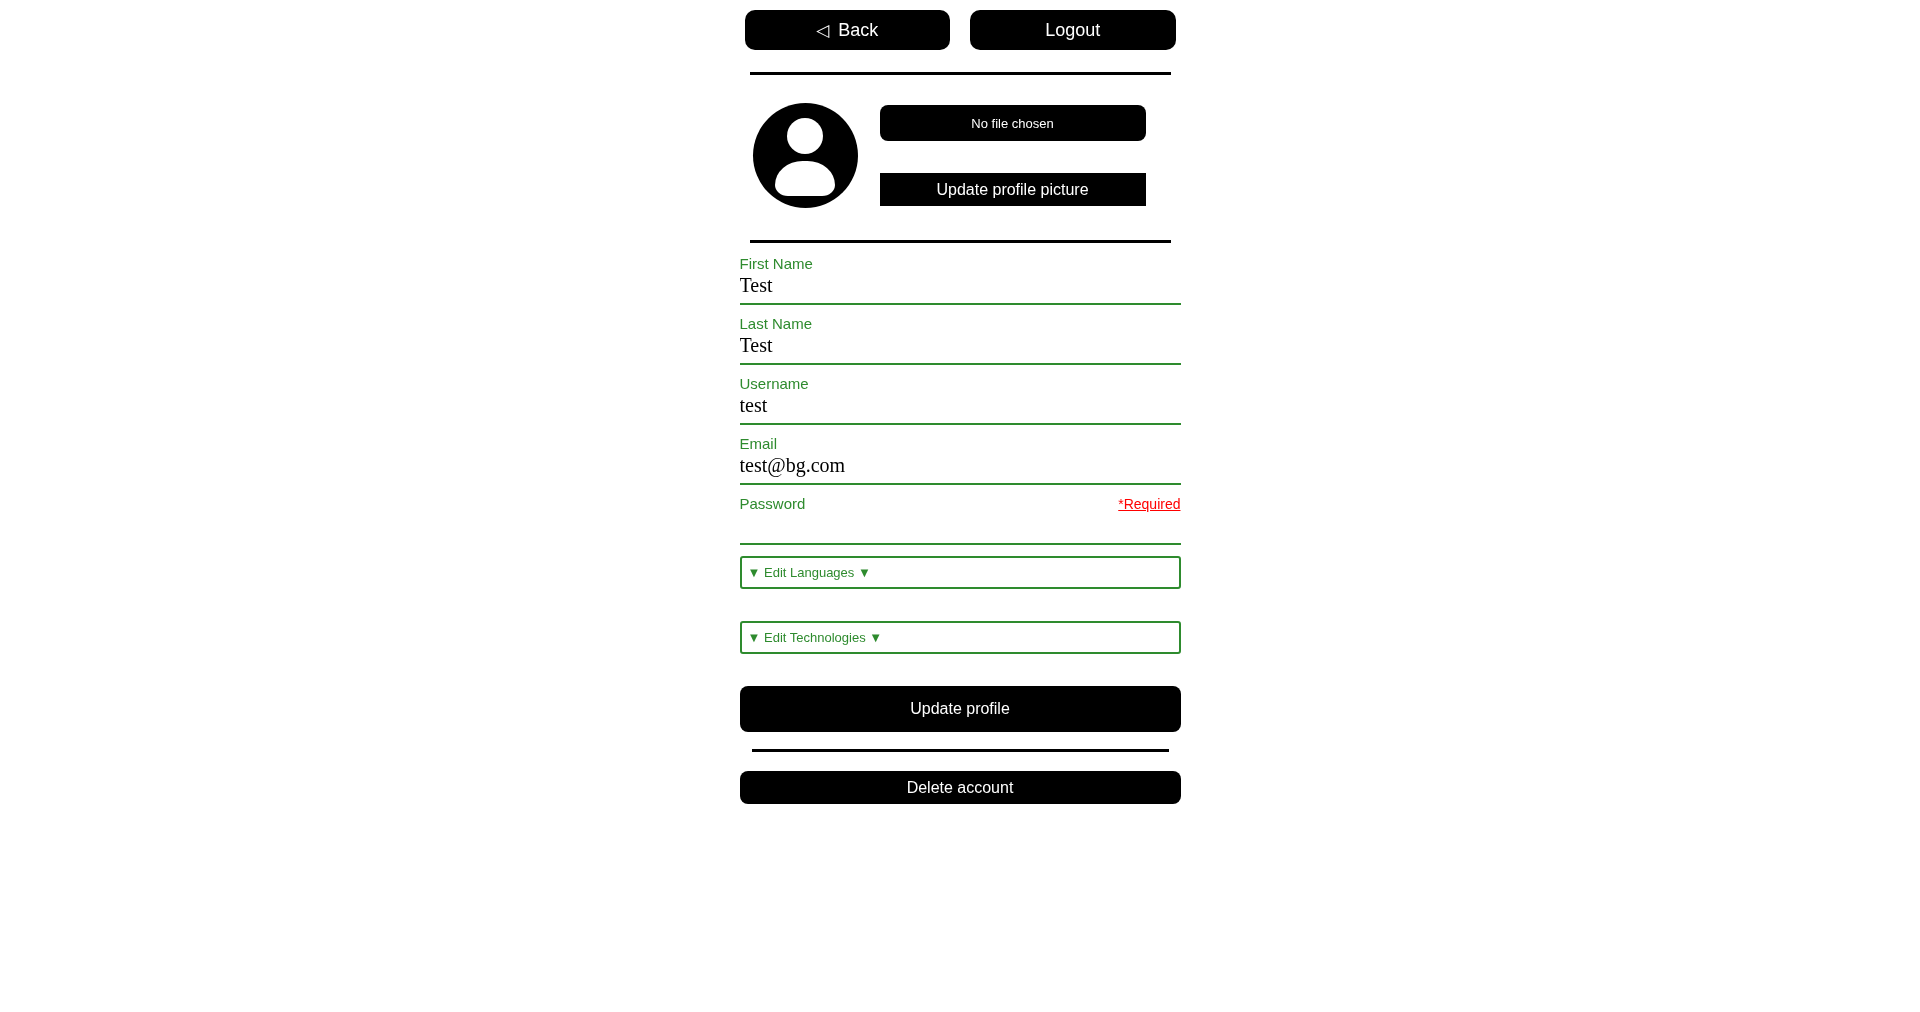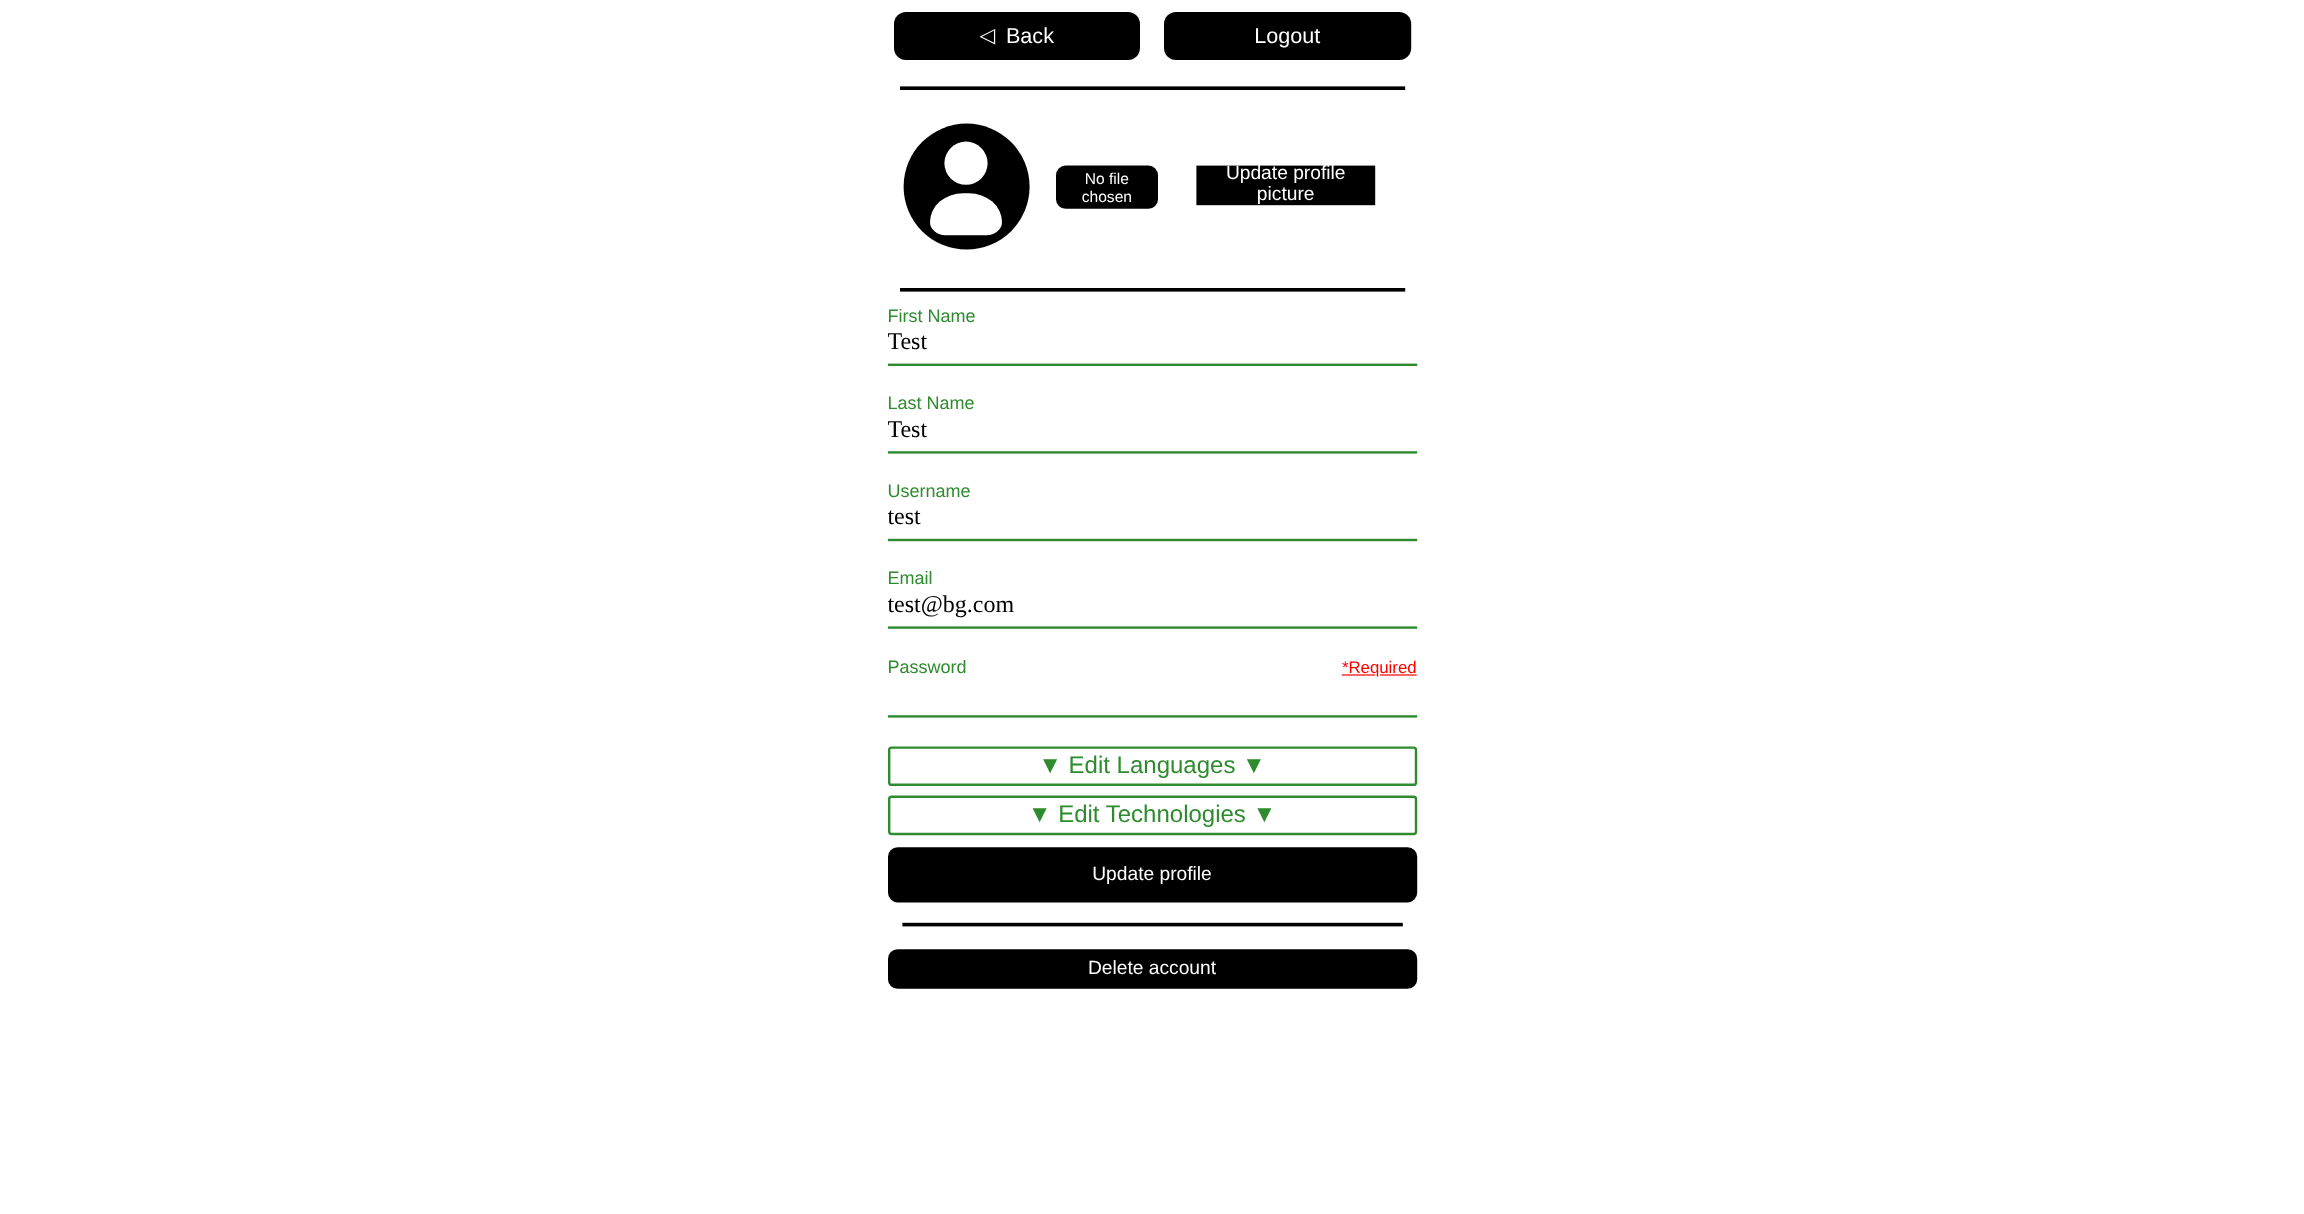--- a/index.html
+++ b/index.html
@@ -80,29 +80,29 @@
     bottom: 12px;
     left: 50%;
     transform: translateX(-50%);
     width: 60px;
     height: 35px;
     background: var(--white, #ffffff);
     border-radius: 30px 30px 14px 14px / 26px 26px 12px 12px;
   }
   .pic-buttons {
     display: flex;
-    flex-direction: row;
+    flex-direction: column;
     gap: 32px;
     width: 266px;
   }
   .btn-file { height: 36px; font-size: 13px; border-radius: 8px; }
   .btn-upload { height: 33px; font-size: 16px; border-radius: 0; }
   
   .fields { margin-top: 13px; }
-  .field { margin-bottom: 24px; }
+  .field { margin-bottom: 11px; }
   .label-row {
     display: flex;
     justify-content: space-between;
     align-items: baseline;
     font-size: 15px;
     line-height: 16px;
   }
   .field-label { color: var(--green, #2e8b2e); }
   .required-text { color: var(--red, #ff0000); font-size: 14px; text-decoration: underline; }
   .field-input {
@@ -121,27 +121,26 @@
     border-radius: 0;
   }
   
   .collapse-box {
     width: 100%;
     height: 33px;
     background: var(--white, #ffffff);
     border: 2px solid var(--green, #2e8b2e);
     border-radius: 3px;
     color: var(--green, #2e8b2e);
-    font-size: 20px;
+    font-size: 13px;
     font-family: inherit;
     display: flex;
     align-items: center;
-    justify-content: center;
     cursor: pointer;
-    margin-bottom: 8px;
+    margin-bottom: 32px;
   }
   
   .btn-update { width: 100%; height: 46px; font-size: 16px; border-radius: 8px; margin-top: 10px; }
   .btn-delete { width: 100%; height: 33px; font-size: 16px; border-radius: 8px; margin-top: 19px; }
 </style>
 </head>
 <body>
 
 <div class="container">
 

